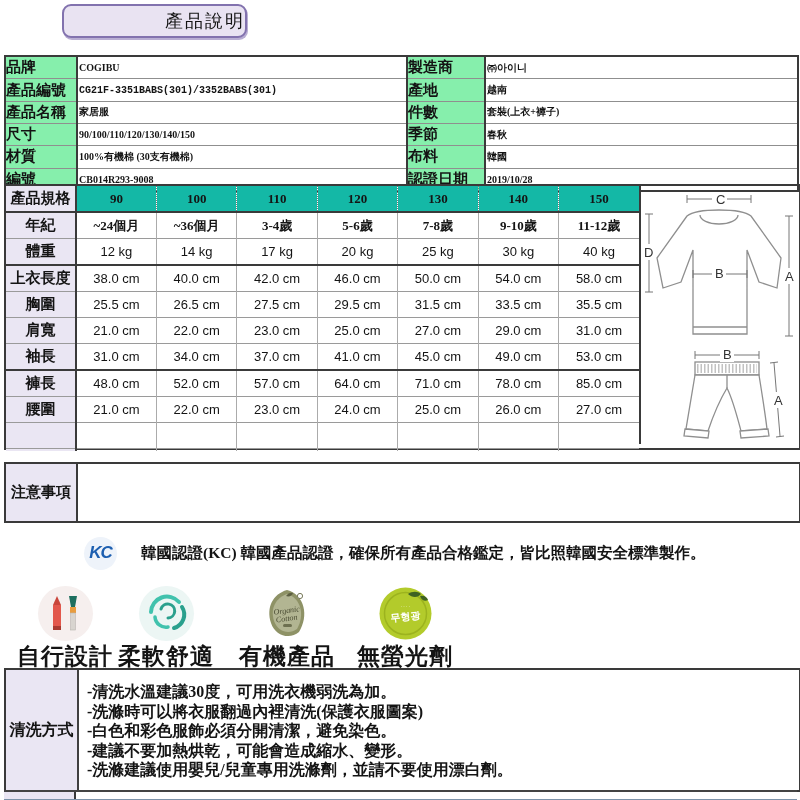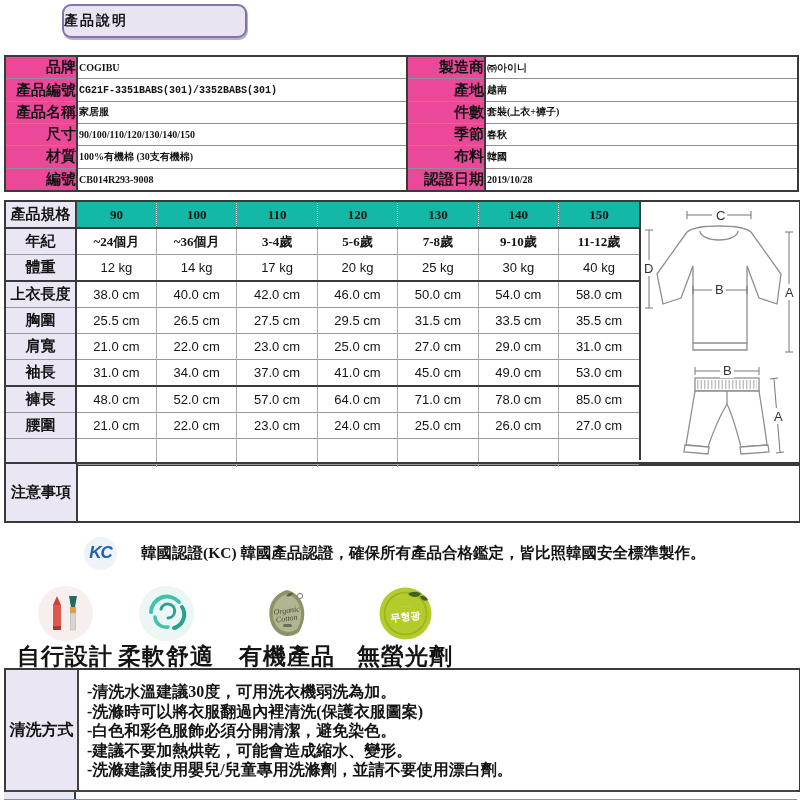--- a/index.html
+++ b/index.html
@@ -5,39 +5,39 @@
   html,body{margin:0;padding:0;}
   body{
     width:800px;height:800px;position:relative;overflow:hidden;background:#fff;
     font-family:"Liberation Serif",serif;color:#141414;
   }
   .abs{position:absolute;}
   
   #title-box{
     left:62px;top:4px;width:181px;height:30px;background:#e9e3f2;
     border:2px solid #8272ae;border-radius:9px;box-shadow:1px 2px 0 #b9aed3;
-    display:flex;align-items:center;justify-content:flex-start;
-    font-size:14px;font-weight:bold;letter-spacing:2px;
+    display:flex;align-items:center;justify-content:flex-end;
+    font-size:18px;font-weight:normal;letter-spacing:2px;
   }
   
   table{border-collapse:collapse;table-layout:fixed;}
   td{overflow:hidden;white-space:nowrap;}
   
   #info-table{left:4px;top:55px;width:793px;height:137px;border:2px solid #3a3a3a;}
   #info-table td{border:1px solid #8f8f8f;padding:0;}
   #info-table td.lab{
-    text-align:right;font-weight:bold;font-size:15px;background:#ec4899;
+    text-align:left;font-weight:bold;font-size:15px;background:#86efac;
     border-right:2px solid #3a3a3a;
   }
   #info-table td.lab2{border-left:2px solid #3a3a3a;}
   #info-table td.val{padding-left:1px;font-weight:bold;font-size:10px;}
   .code{font-family:Liberation Mono, monospace;font-size:13px;}
   .sansv{font-family:"Liberation Sans",sans-serif;font-size:14px;font-weight:normal;}
   
-  #size-wrap{left:4px;top:200px;width:793px;height:262px;border:2px solid #3a3a3a;display:flex;}
+  #size-wrap{left:4px;top:184px;width:793px;height:262px;border:2px solid #3a3a3a;display:flex;}
   #size-grid{width:633px;height:258px;}
   #size-grid td{height:23px;text-align:center;border-top:1px solid #9a9a9a;}
   #size-grid tr:first-child td{border-top:none;}
   #size-grid td.lab{
     background:#eae6f3;font-weight:bold;font-size:15px;border-right:2px solid #3a3a3a;
   }
   #size-grid td.hv{
     background:#14b8a6;font-weight:bold;font-size:13px;border-left:1px dotted #777;
   }
   #size-grid td.hv:nth-child(2){border-left:none;}

